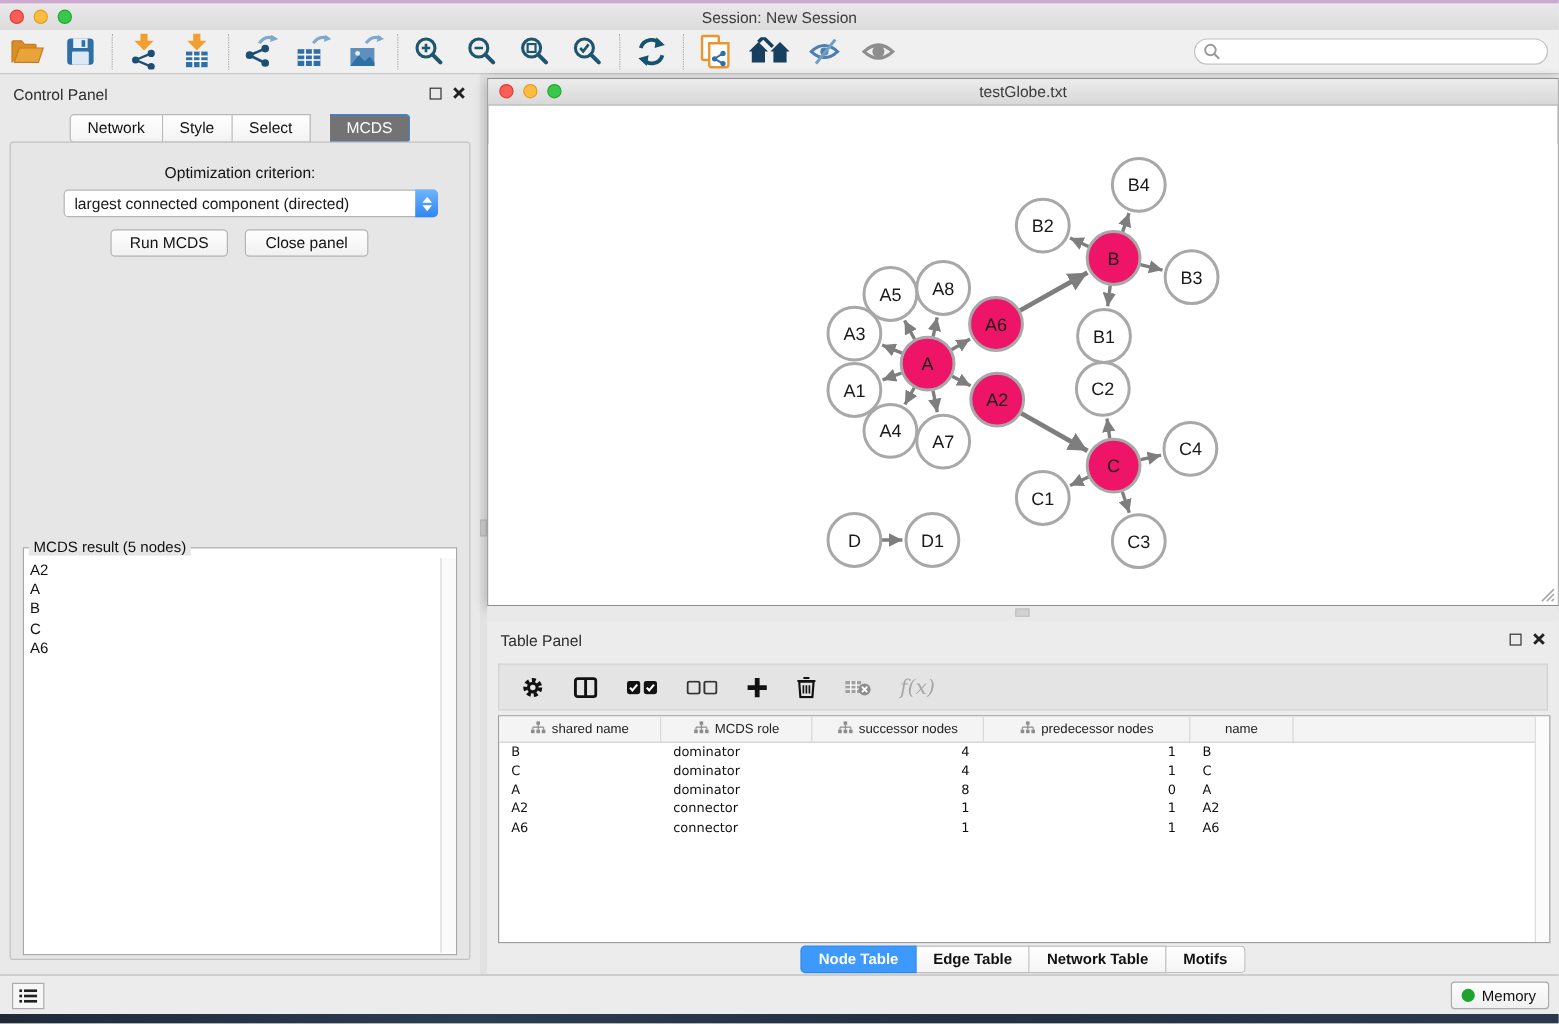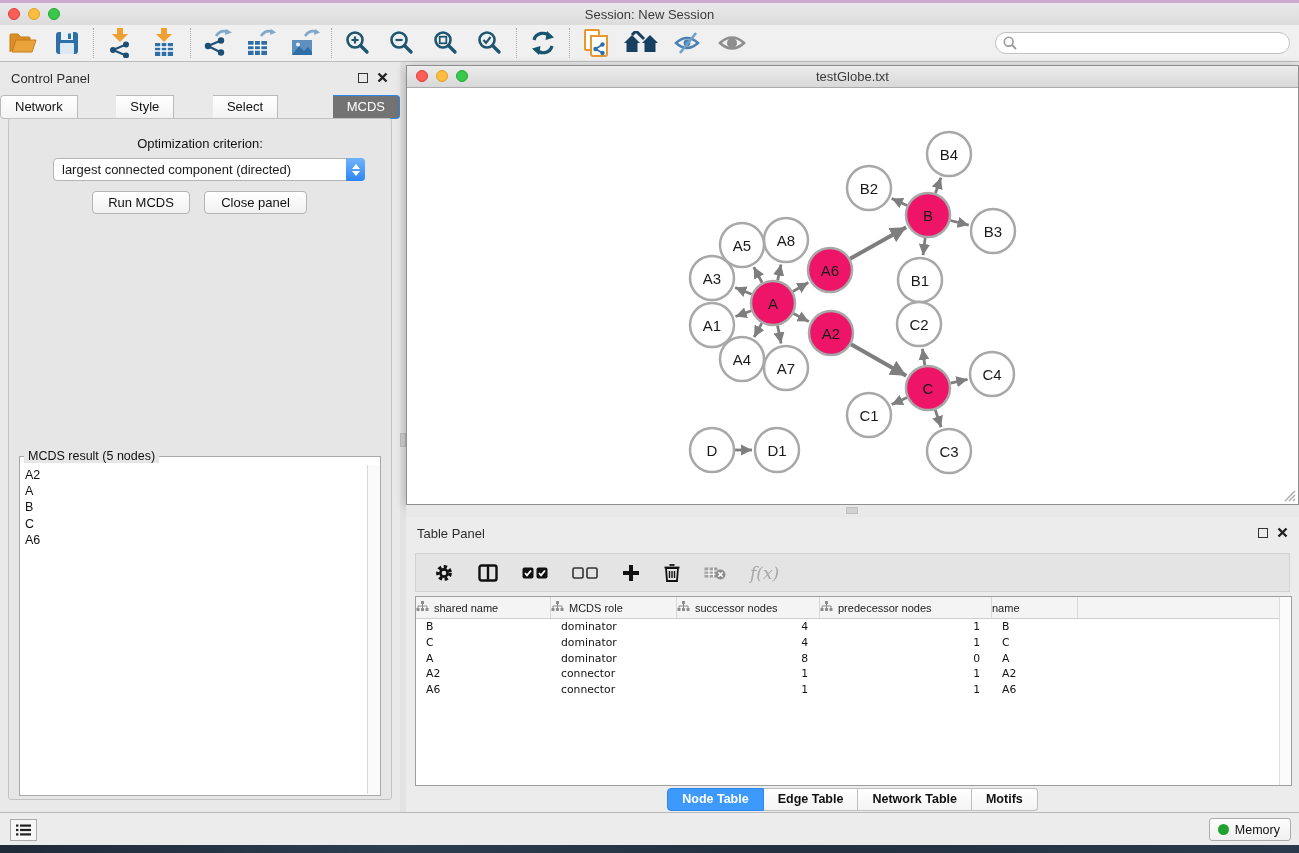--- a/index.html
+++ b/index.html
@@ -26,21 +26,21 @@
   .tb-sep { width:0; height:30px; border-left:1px dotted #ABABAB; margin:0 3px; }
   #search-box { position:absolute; right:9px; top:7px; width:295px; height:22px;
     background:#fff; border:1px solid #C2C2C2; border-radius:11px; display:flex; align-items:center; padding-left:7px; }
 
   
   #control-panel { position:absolute; left:0; top:62px; width:400px; height:750px; background:#E9E9E9; }
   .panel-head { position:relative; height:30px;padding-left:28px; }
   .panel-head .ph-title { position:absolute; left:11px; top:9px; font-size:13px; color:#2d2d2d; }
   .ph-float { position:absolute; width:10px; height:10px; border:1.6px solid #333; top:11px; }
   .ph-close { position:absolute; top:10px; }
-  #cp-tabs { position:absolute; left:0; top:33px; width:100%; display:flex; justify-content:space-between; }
+  #cp-tabs { position:absolute; left:0; top:33px; width:100%; display:flex; justify-content:center; }
   .cp-tab { font-size:13px; padding:3px 14px 4px; background:linear-gradient(#FFFFFF,#F3F3F3);
     border:1px solid #B9B9B9; border-left:none; color:#111; }
   .cp-tab:first-child { border-left:1px solid #B9B9B9; border-radius:4px 0 0 4px; }
   .cp-tab:last-child { border-radius:0 4px 4px 0; }
   .cp-tab.selected { background:#737373; border-color:#2F87EC; color:#fff;margin-left:16px; }
   #cp-content { position:absolute; left:8px; right:8px; top:56px; bottom:12px;
     background:#E6E6E6; border:1px solid #C2C2C2; border-radius:3px; }
   #opt-label { text-align:center; margin-top:17px; font-size:13px; color:#111; }
   #opt-select { position:absolute; left:44px; top:39px; width:312px; height:23px; background:#fff;
     border:1px solid #B5B5B5; border-radius:4px; display:flex; align-items:center; }
@@ -78,21 +78,21 @@
 
   
   #table-panel { position:absolute; left:406px; top:517px; width:893px; height:295px; background:#ECECEC; }
   #tp-toolbar { position:absolute; left:9px; top:36px; width:875px; height:39px; background:#E4E4E4;
     border:1px solid #D2D2D2; display:flex; align-items:center; gap:24px; padding-left:18px; }
   .tp-icon { display:flex; align-items:center; justify-content:center; }
   #fx-label { font-size:17px; font-style:italic; color:#A7A7A7; font-family:"DejaVu Serif", serif; }
   #tp-table { position:absolute; left:9px; top:79px; width:877px; height:190px; background:#fff;
     border:1px solid #9E9E9E; overflow:hidden; }
   #tp-header { display:flex; height:22px; background:#F4F4F4; border-bottom:1px solid #CFCFCF; }
-  .th-cell { display:flex; align-items:center; gap:5px; font-size:11px; color:#222;
+  .th-cell { display:flex; align-items:center; justify-content:center; gap:5px; font-size:11px; color:#222;
     border-right:1px solid #D8D8D8; }
   .tr-row { display:flex; height:15.8px; }
   .td-cell { font-size:11.5px; color:#111; line-height:15.8px; white-space:nowrap; overflow:hidden;
     font-family:"DejaVu Sans", sans-serif; font-size:10.8px; }
   #tp-scroll { position:absolute; right:0; top:0; bottom:0; width:12px; background:#FBFBFB; border-left:1px solid #DDDDDD; }
   #tp-tabs { position:absolute; left:0; width:100%; top:271px; display:flex; justify-content:center; }
   .tp-tab { font-size:12.5px; padding:3px 14px 4px; background:linear-gradient(#FFFFFF,#F4F4F4);
     border:1px solid #BDBDBD; border-left:none; color:#111;font-weight:bold; }
   .tp-tab:first-child { border-left:1px solid #BDBDBD; border-radius:4px 0 0 4px; }
   .tp-tab:last-child { border-radius:0 4px 4px 0; }

